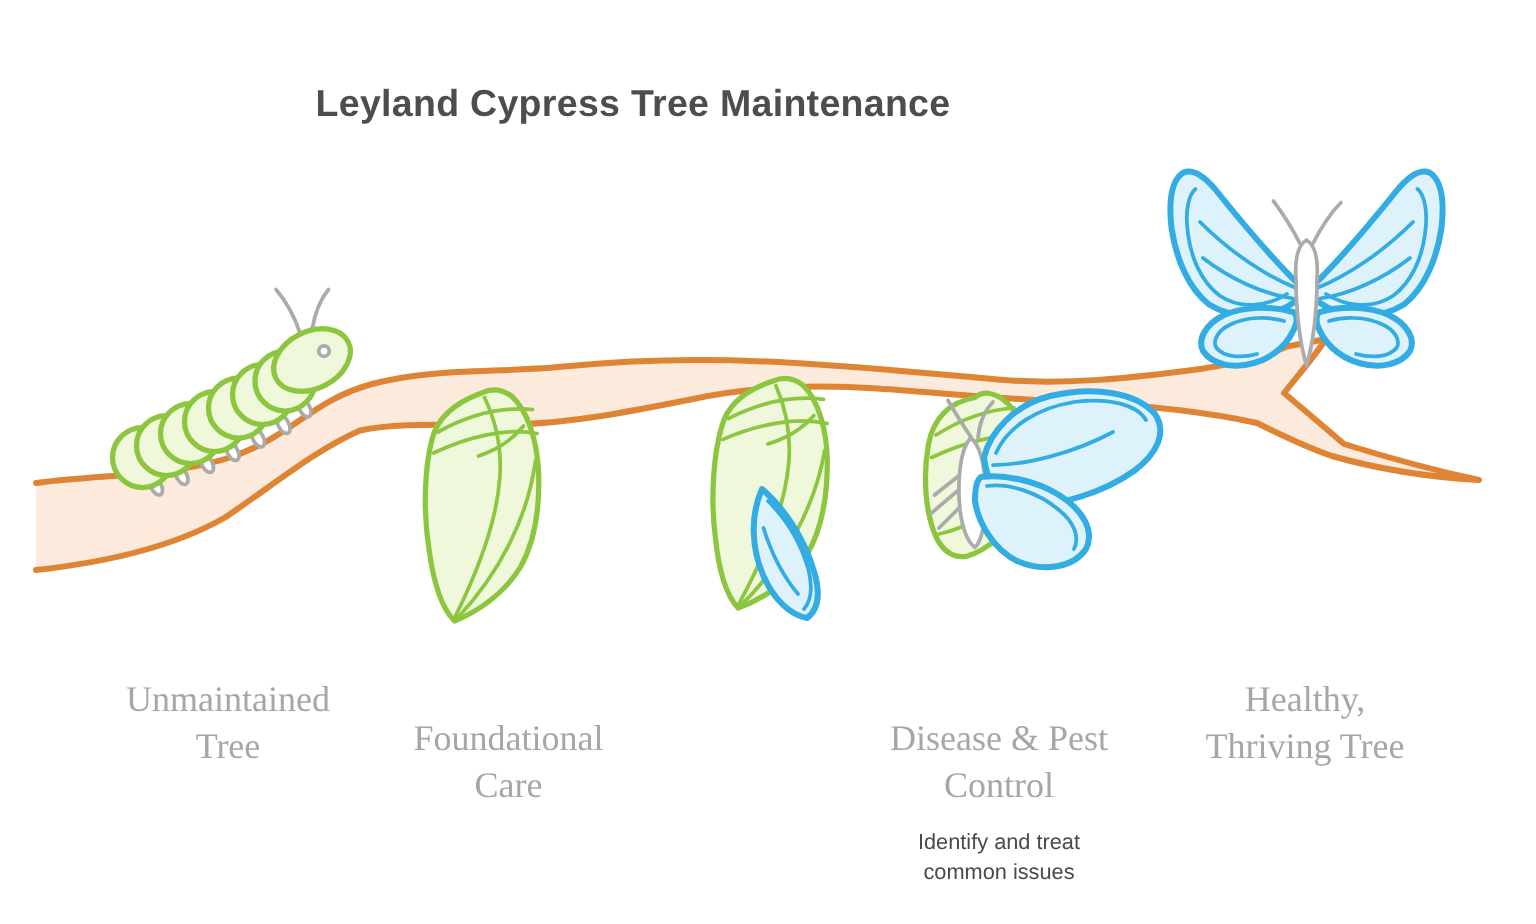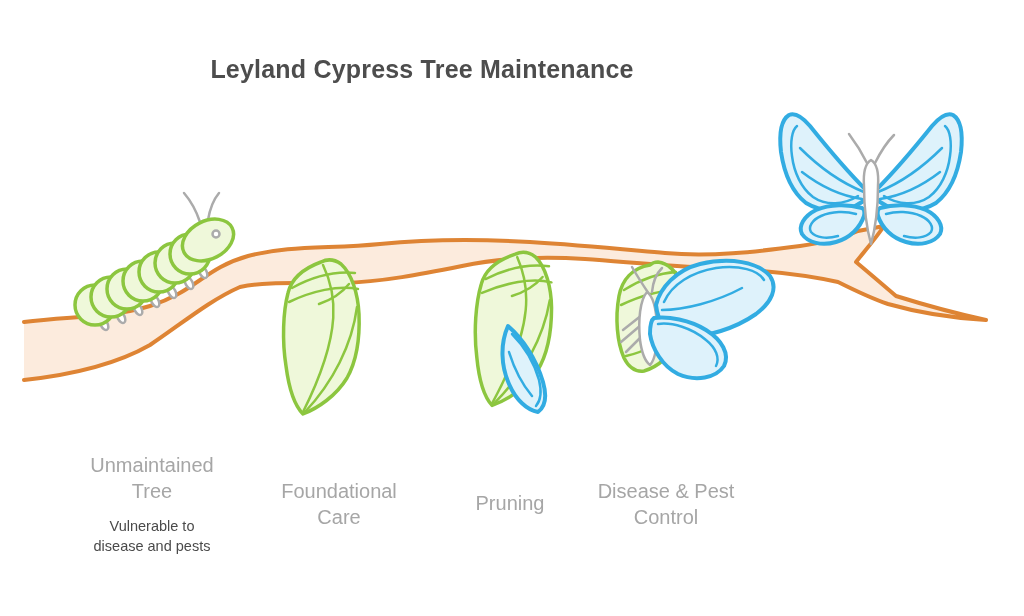--- a/index.html
+++ b/index.html
@@ -43,25 +43,26 @@
   .gray-body { fill: #ffffff; stroke: var(--gray-detail, #ababab); stroke-width: 2.5; stroke-linejoin: round; }
   .gray-leg { fill: #ffffff; stroke: var(--gray-detail, #ababab); stroke-width: 2.5; }
   
   .stage-label {
     position: absolute;
     width: 200px;
     text-align: center;
   }
   .stage-label h2 {
     margin: 0 0 13px 0;
-    font-size: 20px;
+    font-size: 24px;
     font-weight: 400;
     line-height: 1.3;
     color: var(--stage-title-text, #a6a6a6);
     white-space: pre-line;
+    font-family: Liberation Serif, serif;
   }
   .stage-label p {
     margin: 0;
     font-size: 14.5px;
     font-weight: 400;
     line-height: 1.35;
     color: var(--stage-description-text, #4a4a4a);
     white-space: pre-line;
   }
   .label-1 { left: 52px;  top: 452px; }
@@ -266,28 +267,29 @@
       C 866 163 863 171 864 186
       C 864 206 866 226 871 244
       C 876 226 878 206 878 186
       C 879 171 876 163 871 160 Z"></path>
   </g>
 </svg>
 
 <div class="stage-label label-1">
   <h2>Unmaintained
 Tree</h2>
-  <p>Vulnerable to
-disease and pests</p>
 </div>
 <div class="stage-label label-2">
   <h2>Foundational
 Care</h2>
 </div>
 <div class="stage-label label-3">
-  <h2>Pruning</h2>
 </div>
 <div class="stage-label label-4">
   <h2>Disease &amp; Pest
 Control</h2>
+  <p>Identify and treat
+common issues</p>
 </div>
 <div class="stage-label label-5">
+  <h2>Healthy,
+Thriving Tree</h2>
 </div>
 
 </body></html>

